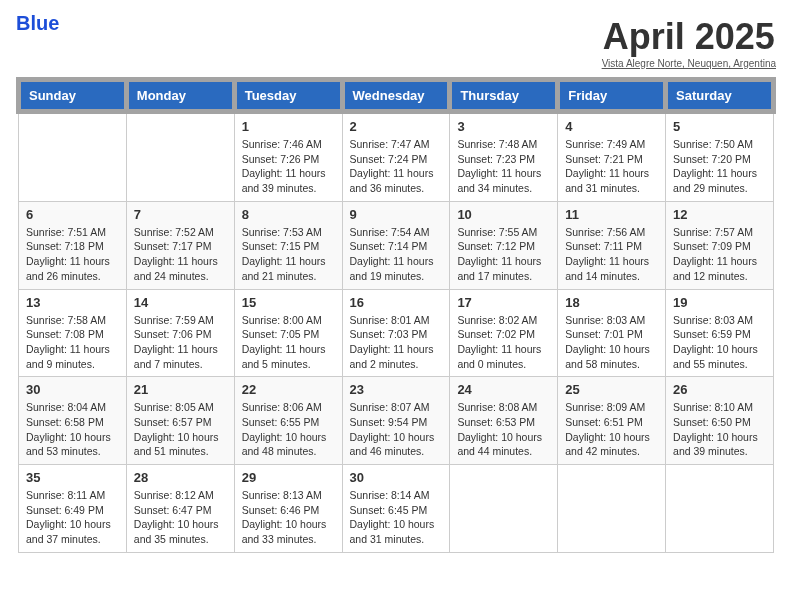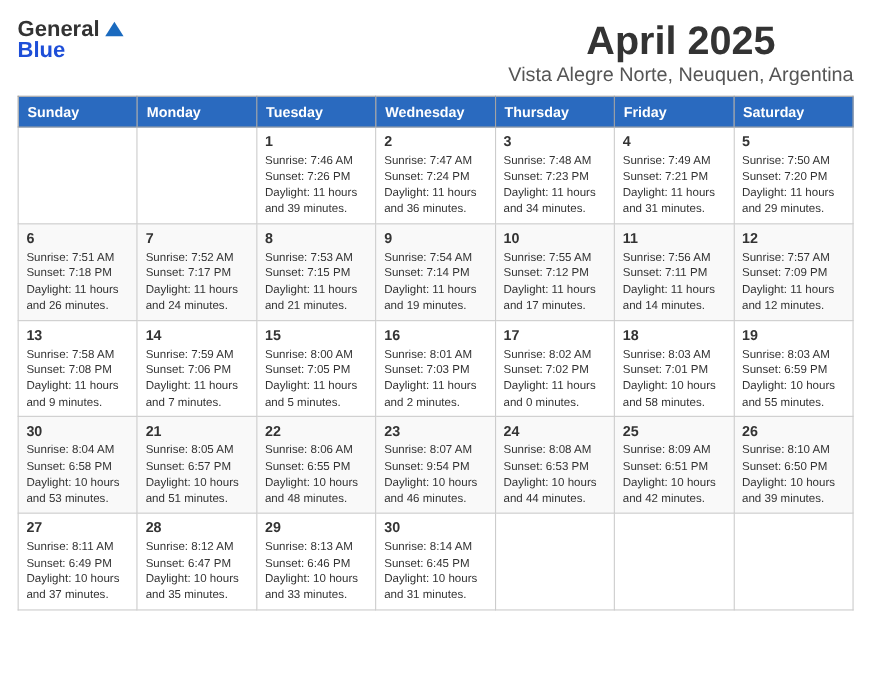--- a/index.html
+++ b/index.html
@@ -44,35 +44,36 @@
     .title-block {
       text-align: right;
     }
     .month-title {
       font-size: 36px;
       font-weight: bold;
       color: #333;
       text-align: center;
     }
     .subtitle {
-      font-size: 18px;
+      font-size: 10px;
       color: #555;
+      text-decoration: underline;
     }
     .calendar {
       width: 100%;
       border-collapse: collapse;
       border: 1px solid #ccc;
     }
     .calendar th {
       background-color: #2a6abf;
       color: #fff;
       text-align: left;
       padding: 6px 8px;
       font-size: 13px;
-      border: 1px solid #a3a3a3;
+      border: 5px solid #a3a3a3;
     }
     .calendar td {
       vertical-align: top;
       padding: 5px 7px;
       border: 1px solid #ccc;
       font-size: 11px;
       color: #333;
       width: calc(100% / 7);
       min-height: 80px;
       background: #fff;
@@ -93,26 +94,20 @@
     }
     .empty-cell {
       background: #fff;
     }
   </style>
 </head>
 <body>
 
 <div class="header">
   <div class="logo">
-    <div class="logo-text">
-      <span class="logo-general">General</span>
-      <svg class="logo-icon" viewBox="0 0 24 24">
-        <polygon points="12,2 22,18 2,18" fill="#1a6abf"></polygon>
-      </svg>
-    </div>
     <span class="logo-blue" style="margin-top:-4px;">Blue</span>
   </div>
   <div class="title-block">
     <div class="month-title">April 2025</div>
     <div class="subtitle">Vista Alegre Norte, Neuquen, Argentina</div>
   </div>
 </div>
 
 <table class="calendar">
   <thead>
@@ -288,21 +283,21 @@
         </td>
         <td>
           <span class="day-number">26</span>
           <div class="day-info">Sunrise: 8:10 AM
 Sunset: 6:50 PM
 Daylight: 10 hours and 39 minutes.</div>
         </td>
       </tr>
       <tr>
         <td>
-          <span class="day-number">27</span>
+          <span class="day-number">35</span>
           <div class="day-info">Sunrise: 8:11 AM
 Sunset: 6:49 PM
 Daylight: 10 hours and 37 minutes.</div>
         </td>
         <td>
           <span class="day-number">28</span>
           <div class="day-info">Sunrise: 8:12 AM
 Sunset: 6:47 PM
 Daylight: 10 hours and 35 minutes.</div>
         </td>

